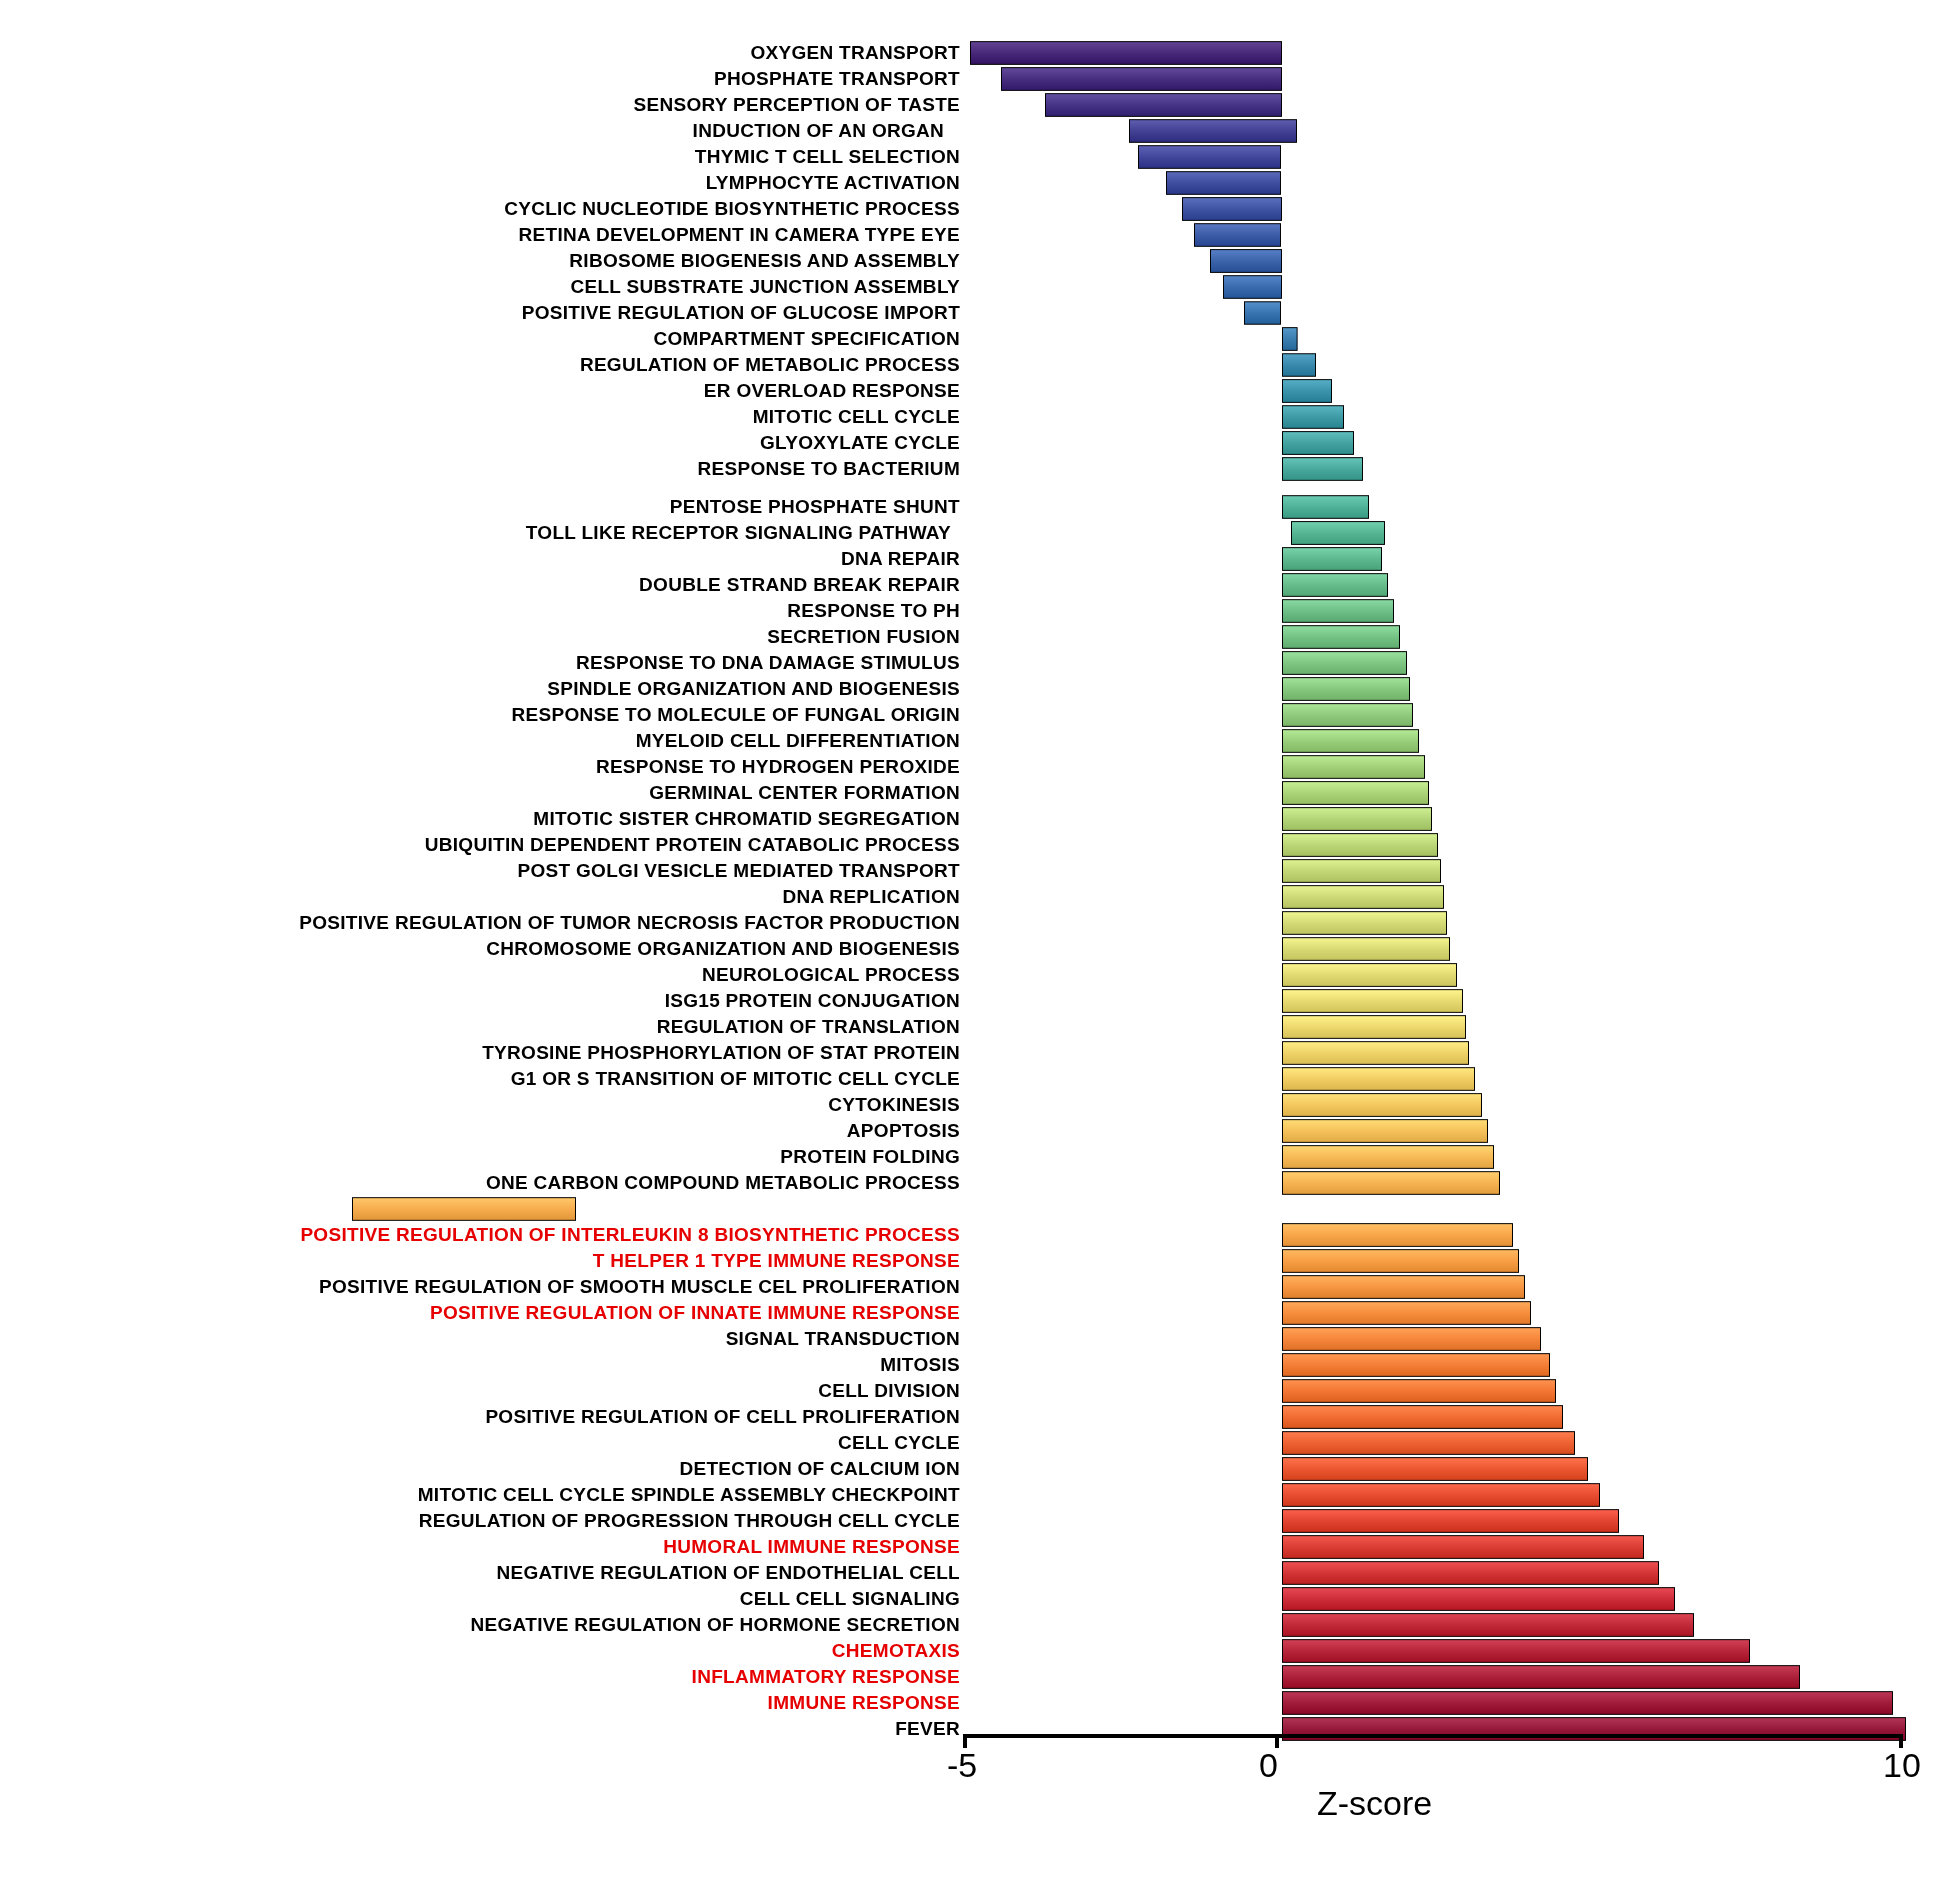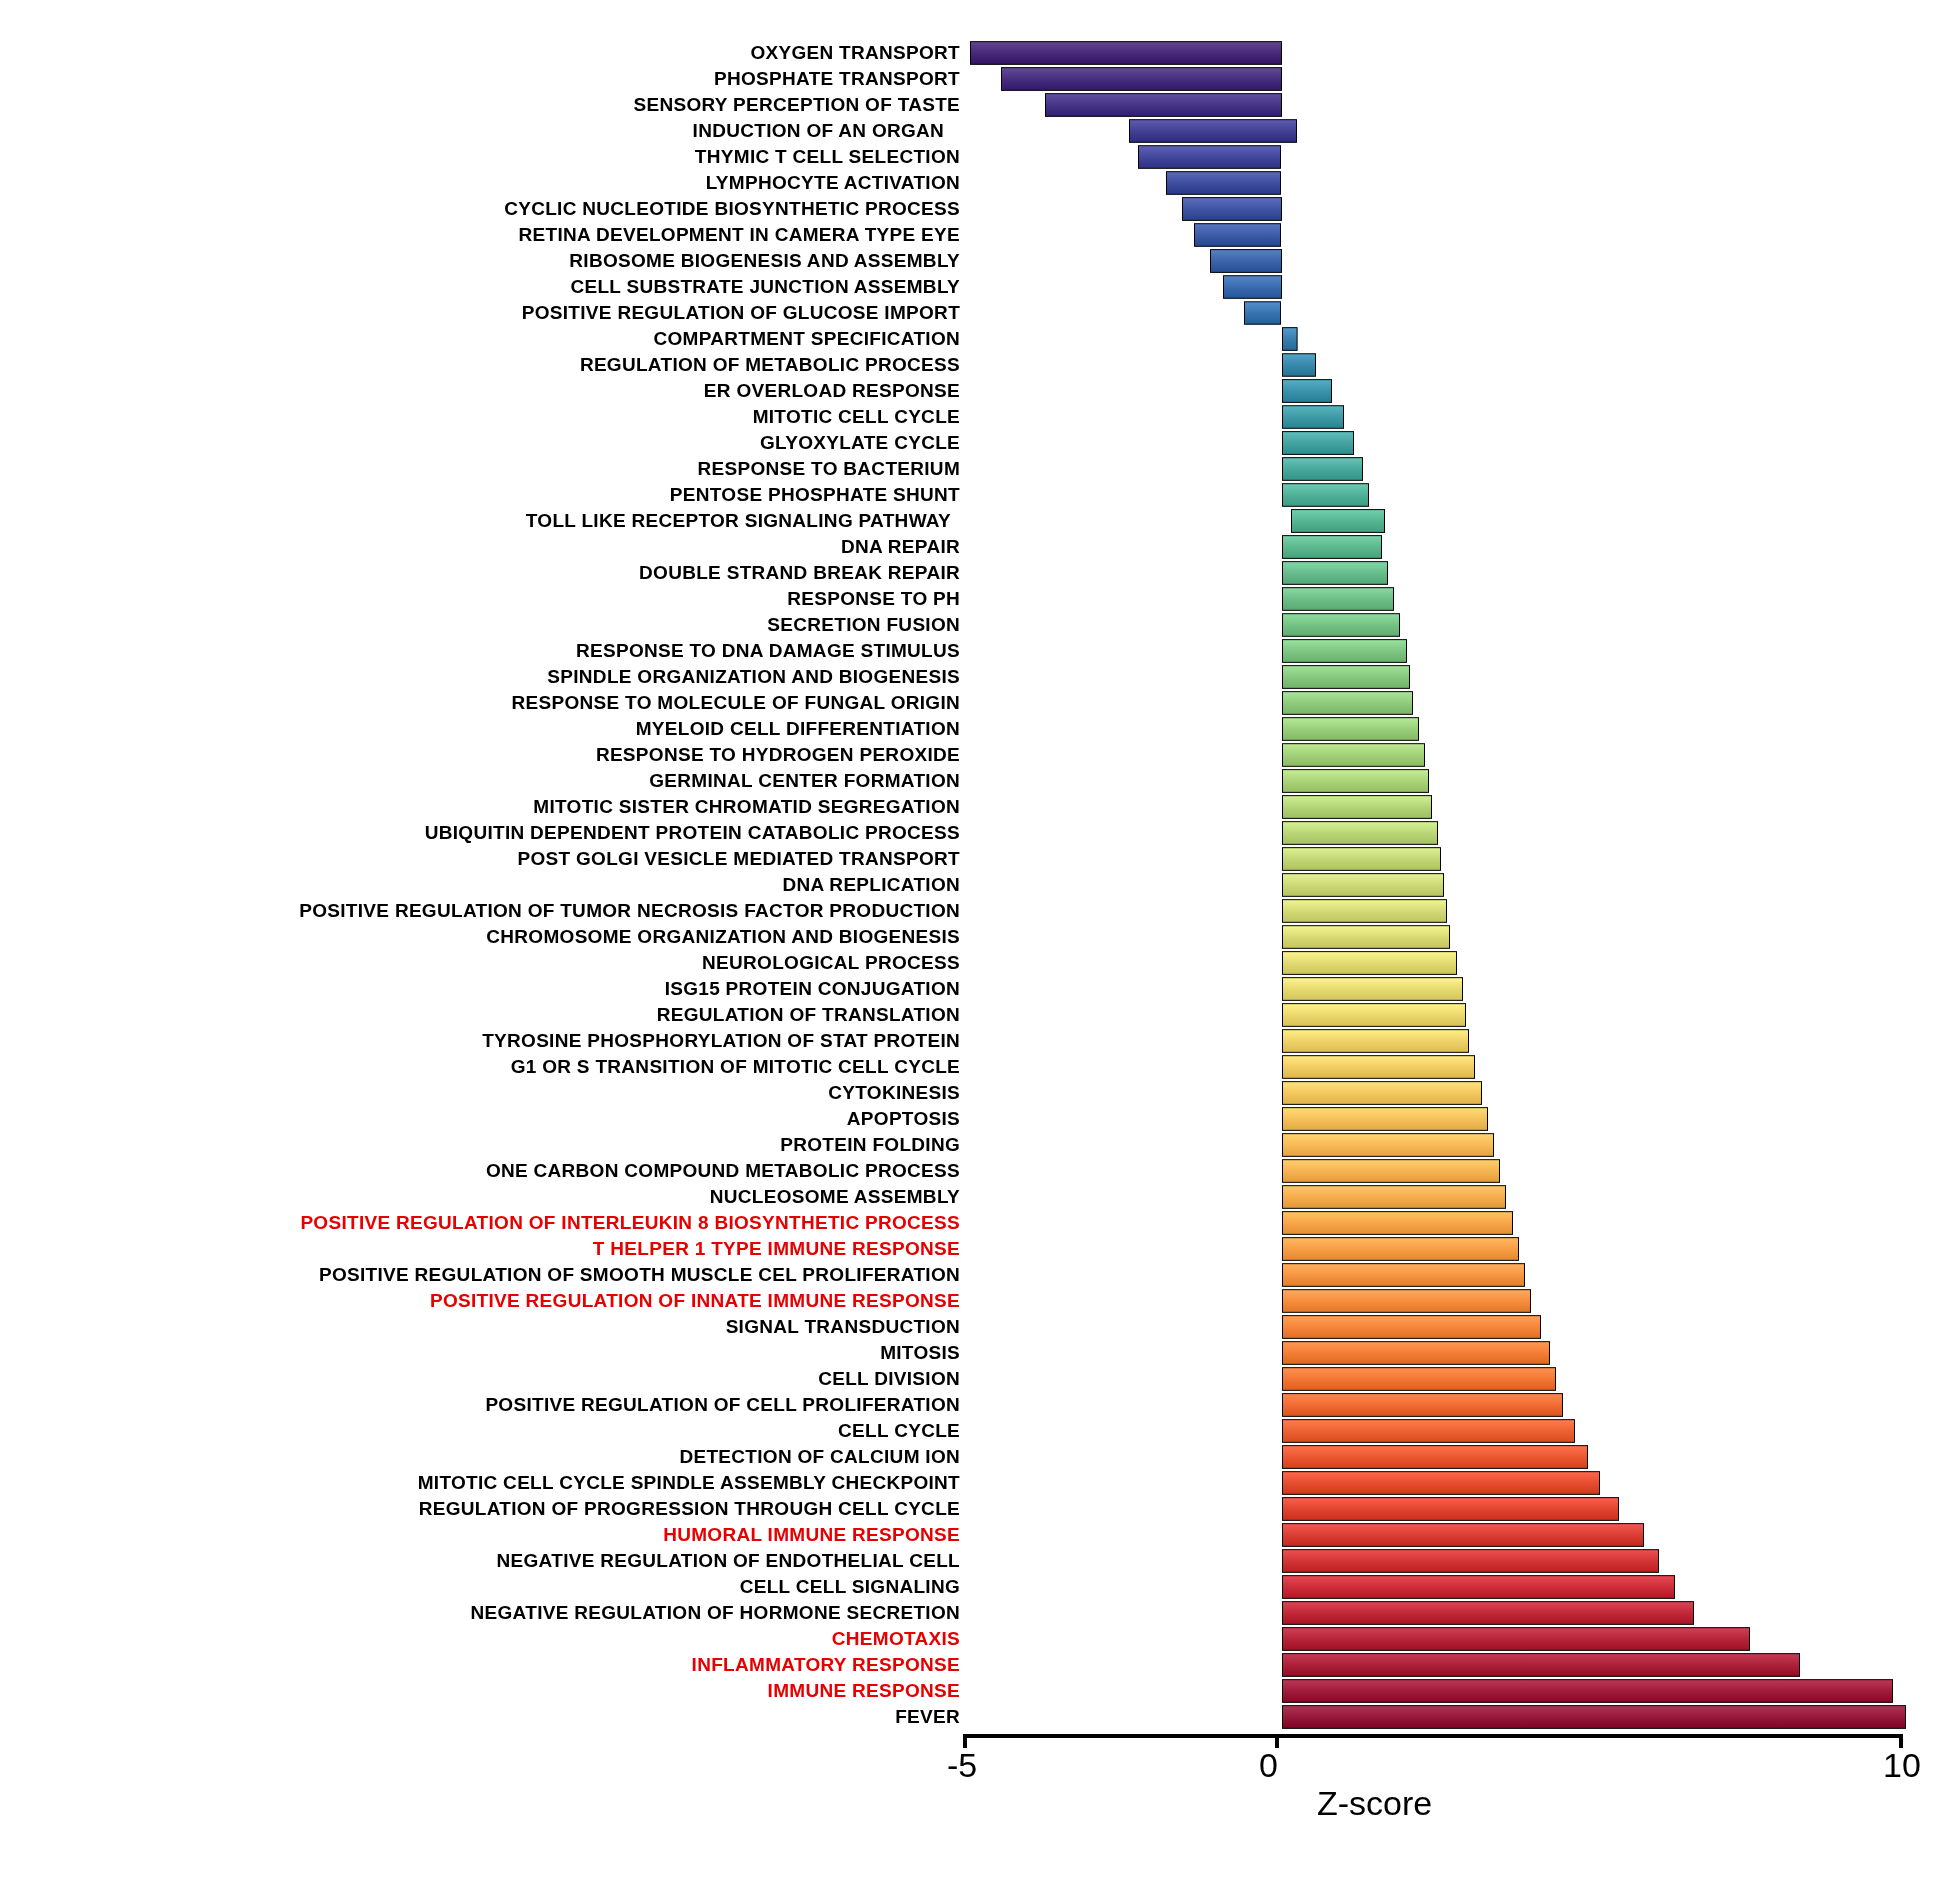--- a/index.html
+++ b/index.html
@@ -269,21 +269,21 @@
               <linearGradient id="g17" x1="0" x2="0" y1="0" y2="1">
                 <stop offset="0" stop-color="rgb(101,197,184)"></stop>
                 <stop offset="0.5" stop-color="rgb(73,169,156)"></stop>
                 <stop offset="1" stop-color="rgb(51,147,134)"></stop>
               </linearGradient>
             </defs>
             <rect x="0.5" y="0.5" width="80.4666666666667" height="22.8" fill="url(#g17)" class="bar-stroke"></rect>
           </svg>
         </div>
       </div>
-      <div class="row" style="height: 26px;">
+      <div class="row" style="height: 26px; margin-top: 12px;">
         <div class="lbl" style="width: 925px;">PENTOSE PHOSPHATE SHUNT</div>
         <div class="barzone" style="width: 935px;">
           <svg width="87" height="24" class="bar" style="left: 312px;" viewBox="0 0 87.7188 23.7969">
             <defs>
               <linearGradient id="g18" x1="0" x2="0" y1="0" y2="1">
                 <stop offset="0" stop-color="rgb(107,205,179)"></stop>
                 <stop offset="0.5" stop-color="rgb(79,177,151)"></stop>
                 <stop offset="1" stop-color="rgb(57,155,129)"></stop>
               </linearGradient>
             </defs>
@@ -675,21 +675,20 @@
                 <stop offset="0" stop-color="rgb(255,207,110)"></stop>
                 <stop offset="0.5" stop-color="rgb(247,179,82)"></stop>
                 <stop offset="1" stop-color="rgb(225,157,60)"></stop>
               </linearGradient>
             </defs>
             <rect x="0.5" y="0.5" width="218.33333333333331" height="22.8" fill="url(#g44)" class="bar-stroke"></rect>
           </svg>
         </div>
       </div>
       <div class="row" style="height: 26px;">
-        <div class="lbl" style="width: 925px;">NUCLEOSOME ASSEMBLY</div>
         <div class="barzone" style="width: 935px;">
           <svg width="224" height="24" class="bar" style="left: 312px;" viewBox="0 0 225.594 23.7969">
             <defs>
               <linearGradient id="g45" x1="0" x2="0" y1="0" y2="1">
                 <stop offset="0" stop-color="rgb(255,200,106)"></stop>
                 <stop offset="0.5" stop-color="rgb(247,172,78)"></stop>
                 <stop offset="1" stop-color="rgb(225,150,56)"></stop>
               </linearGradient>
             </defs>
             <rect x="0.5" y="0.5" width="224.60000000000008" height="22.8" fill="url(#g45)" class="bar-stroke"></rect>

